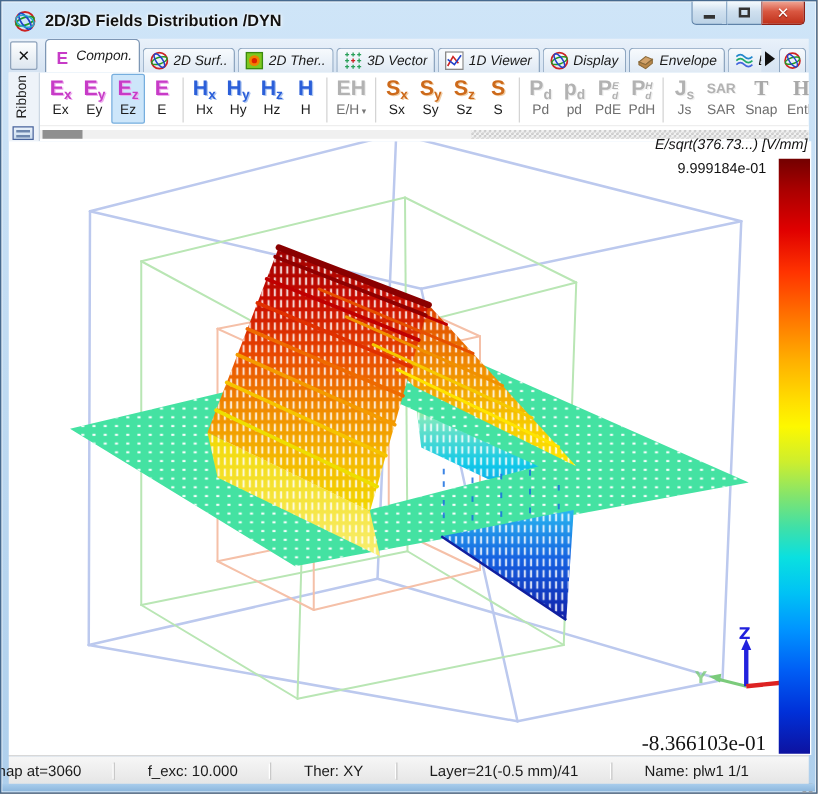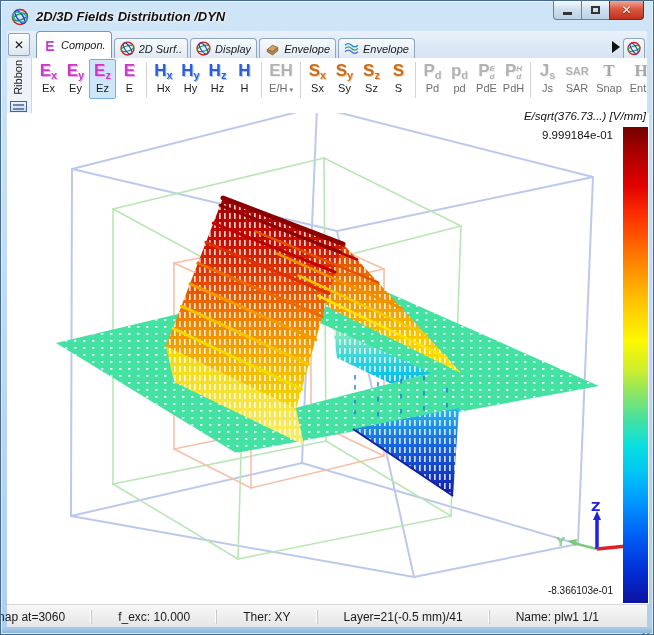--- a/index.html
+++ b/index.html
@@ -8,21 +8,21 @@
     position:relative;width:654px;height:635px;
     font-family:"Liberation Sans","DejaVu Sans",sans-serif;
     background:linear-gradient(#cfe5f8,#aecfec);
     border:1px solid #46698e;
     box-shadow:inset 0 0 0 1px rgba(255,255,255,.55);
     overflow:hidden;
   }
   
   .titlebar{position:absolute;left:1px;right:1px;top:1px;height:29px;display:flex;align-items:center;padding-left:9px;}
   .title-icon{width:18px;height:18px;margin-right:7px;flex:0 0 auto;}
-  .title-text{font-size:13px;font-weight:bold;color:#111;text-shadow:0 0 4px #fff,0 0 2px #fff;white-space:nowrap;font-style:italic;}
+  .title-text{font-size:13px;font-weight:bold;color:#111;text-shadow:0 0 4px #fff,0 0 2px #fff;white-space:nowrap;}
   .winbtns{position:absolute;right:9px;top:0;display:flex;}
   .wbtn{height:19px;border:1px solid #5f82a8;border-top:none;display:flex;align-items:center;justify-content:center;background:linear-gradient(#f6fbfe,#cfe0ef 45%,#bcd2e6);}
   .wbtn-min{width:29px;border-radius:0 0 0 4px;}
   .wbtn-max{width:27px;border-left:none;border-right:none;}
   .wbtn-close{width:35px;border-radius:0 0 4px 0;background:linear-gradient(#f0a796,#d95741 45%,#c0311b);border-color:#8e2015;}
   .glyph-min{width:9px;height:3px;background:#333;margin-top:7px;}
   .glyph-max{width:9px;height:8px;border:2px solid #333;}
   .glyph-close{color:#fff;font-size:12px;font-weight:bold;text-shadow:0 1px 1px #801000;line-height:1;}
   
   .tabrow{position:absolute;left:6px;right:6px;top:30px;height:27px;background:linear-gradient(#e9f1fa,#d5e3f2);display:flex;align-items:flex-end;}
@@ -34,21 +34,21 @@
   .tab .ticon{width:15px;height:15px;flex:0 0 auto;}
   .tab-scroll{width:14px;height:22px;display:flex;align-items:center;justify-content:center;flex:0 0 auto;}
   .tri-right{width:0;height:0;border-left:8px solid #111;border-top:6px solid transparent;border-bottom:6px solid transparent;}
   .tab.partial{width:22px;padding:0 3px;}
   
   .ribbon{position:absolute;left:6px;right:6px;top:57px;height:55px;background:#fff;display:flex;}
   .ribbon-side{width:25px;height:55px;background:#eef3f9;border-right:1px solid #ccd7e3;position:relative;flex:0 0 auto;}
   .ribbon-side .vtext{position:absolute;top:2px;left:5px;writing-mode:vertical-rl;transform:rotate(180deg);font-size:11px;color:#222;}
   .ribbon-mini-icon{position:absolute;left:3px;bottom:1px;width:17px;height:11px;border:1px solid #47639c;background:linear-gradient(#eaf2fb,#c8dbee);}
   .ribbon-mini-icon i{display:block;height:2px;background:#6c86ad;margin:2px 2px 0 2px;}
-  .ribbon-main{flex:1;display:flex;flex-direction:row;overflow:hidden;}
+  .ribbon-main{flex:1;display:flex;flex-direction:column;overflow:hidden;}
   .rgroups{height:42px;display:flex;align-items:center;padding-left:3px;overflow:hidden;}
   .rgroup{display:flex;align-items:stretch;height:40px;}
   .rsep{width:1px;background:#d4d4d4;height:36px;margin:2px 3px 0 3px;flex:0 0 auto;}
   .rbtn{width:27px;height:40px;display:flex;flex-direction:column;align-items:center;justify-content:flex-start;border:1px solid transparent;border-radius:2px;flex:0 0 auto;}
   .rbtn.wide{width:32px;}
   .rbtn.selected{background:#cde6fa;border-color:#76aede;}
   .rbtn .g{height:22px;line-height:22px;font-size:17px;font-weight:bold;white-space:nowrap;}
   .rbtn .g .gsub{font-size:11px;position:relative;top:3px;font-weight:bold;}
   .rbtn .g .stack{display:inline-flex;flex-direction:column;vertical-align:middle;font-size:8px;line-height:8px;font-weight:bold;position:relative;top:1px;}
   .rbtn .l{font-size:11px;color:#1c1c1c;white-space:nowrap;line-height:13px;}
@@ -66,21 +66,21 @@
   .rscroll .checker{position:absolute;left:345px;right:0;top:3px;height:7px;
      background-image:linear-gradient(45deg,#c9c9c9 25%,transparent 25%,transparent 75%,#c9c9c9 75%),linear-gradient(45deg,#c9c9c9 25%,#f2f2f2 25%,#f2f2f2 75%,#c9c9c9 75%);
      background-size:4px 4px;background-position:0 0,2px 2px;}
   
   .plot{position:absolute;left:6px;top:112px;width:642px;height:491px;background:#fff;overflow:hidden;}
   .plot svg{position:absolute;left:0;top:0;}
   .colorbar{position:absolute;left:622px;top:126px;width:25px;height:476px;
     background:linear-gradient(to bottom,#730000 0%,#a80000 5%,#e00000 12%,#ff3300 19%,#ff7700 27%,#ffb000 34%,#ffe000 41%,#fdf800 45%,#cdee2e 51%,#7fe470 57%,#3fe0a8 62%,#0ae0e0 67%,#00c2f5 73%,#0095ff 79%,#005ef5 86%,#0030d8 93%,#0d12a0 100%);}
   .cb-title{position:absolute;right:7px;top:109px;font-size:11.5px;color:#111;font-style:italic;}
   .cb-max{position:absolute;right:40px;top:128px;font-size:11.5px;color:#111;}
-  .cb-min{position:absolute;right:40px;top:584px;font-size:10px;color:#111;}
+  .cb-min{position:absolute;right:40px;top:584px;font-size:17px;color:#111;font-family:Liberation Serif, serif;}
   
   .statusbar{position:absolute;left:6px;right:6px;top:603px;height:25px;background:linear-gradient(#f7f7f7,#e4e4e4);border-top:1px solid #d8d8d8;display:flex;justify-content:flex-end;align-items:center;padding-right:22px;font-size:12px;color:#1a1a1a;}
   .spanel{padding:0 26px;border-left:1px solid #c9c9c9;box-shadow:-2px 0 0 -1px #fff;white-space:nowrap;}
   .grip{position:absolute;right:3px;bottom:4px;width:3px;height:3px;background:#9a9a9a;
     box-shadow:-5px 5px 0 #9a9a9a,0 5px 0 #9a9a9a,-10px 10px 0 #9a9a9a,-5px 10px 0 #9a9a9a,0 10px 0 #9a9a9a;}
   .bottomedge{position:absolute;left:1px;right:1px;bottom:1px;height:6px;background:linear-gradient(#a9cdec,#8db7dd);}
 </style>
 </head>
 <body>
 
@@ -116,20 +116,50 @@
             </svg></span>
           <span class="lbl">Compon.</span>
         </div>
         <div class="tab">
           <span class="ticon"><svg width="15" height="15" viewBox="0 0 14 14">
               <circle cx="7" cy="7" r="6" fill="none" stroke="#cc2222" stroke-width="1.3"></circle>
               <ellipse cx="7" cy="7" rx="6" ry="2.4" fill="none" stroke="#229922" stroke-width="1.1" transform="rotate(-18 7 7)"></ellipse>
               <ellipse cx="7" cy="7" rx="6" ry="2.4" fill="none" stroke="#2244cc" stroke-width="1.1" transform="rotate(55 7 7)"></ellipse>
             </svg></span>
           <span class="lbl">2D Surf..</span>
+        </div>
+        <div class="tab">
+          <span class="ticon"><svg width="15" height="15" viewBox="0 0 14 14">
+              <rect x="1" y="1" width="12" height="12" fill="#7ec820" stroke="#3a8a10"></rect>
+              <circle cx="7" cy="7" r="4" fill="#f08000"></circle>
+              <circle cx="7" cy="7" r="2" fill="#e02000"></circle>
+            </svg></span>
+          <span class="lbl">2D Ther..</span>
+        </div>
+        <div class="tab">
+          <span class="ticon"><svg width="15" height="15" viewBox="0 0 14 14">
+              <path d="M1,2.5 h3 M2.5,1 v3" stroke="#2aa05a" stroke-width="1"></path>
+              <path d="M1,7 h3 M2.5,5.5 v3" stroke="#2aa05a" stroke-width="1"></path>
+              <path d="M1,11.5 h3 M2.5,10 v3" stroke="#2aa05a" stroke-width="1"></path>
+              <path d="M5.5,2.5 h3 M7,1 v3" stroke="#2aa05a" stroke-width="1"></path>
+              <path d="M5.5,7 h3 M7,5.5 v3" stroke="#cc2222" stroke-width="1"></path>
+              <path d="M5.5,11.5 h3 M7,10 v3" stroke="#2aa05a" stroke-width="1"></path>
+              <path d="M10,2.5 h3 M11.5,1 v3" stroke="#2aa05a" stroke-width="1"></path>
+              <path d="M10,7 h3 M11.5,5.5 v3" stroke="#2aa05a" stroke-width="1"></path>
+              <path d="M10,11.5 h3 M11.5,10 v3" stroke="#2aa05a" stroke-width="1"></path>
+            </svg></span>
+          <span class="lbl">3D Vector</span>
+        </div>
+        <div class="tab">
+          <span class="ticon"><svg width="15" height="15" viewBox="0 0 14 14">
+              <rect x="0.5" y="0.5" width="13" height="13" fill="#fff" stroke="#888"></rect>
+              <path d="M2,11 L6,4 L10,9" fill="none" stroke="#cc2222" stroke-width="1.2"></path>
+              <path d="M2,6 L7,10 L12,3" fill="none" stroke="#2244cc" stroke-width="1.2"></path>
+            </svg></span>
+          <span class="lbl">1D Viewer</span>
         </div>
         <div class="tab">
           <span class="ticon"><svg width="15" height="15" viewBox="0 0 14 14">
               <circle cx="7" cy="7" r="6" fill="none" stroke="#cc2222" stroke-width="1.3"></circle>
               <ellipse cx="7" cy="7" rx="6" ry="2.4" fill="none" stroke="#229922" stroke-width="1.1" transform="rotate(-18 7 7)"></ellipse>
               <ellipse cx="7" cy="7" rx="6" ry="2.4" fill="none" stroke="#2244cc" stroke-width="1.1" transform="rotate(55 7 7)"></ellipse>
             </svg></span>
           <span class="lbl">Display</span>
         </div>
         <div class="tab">

